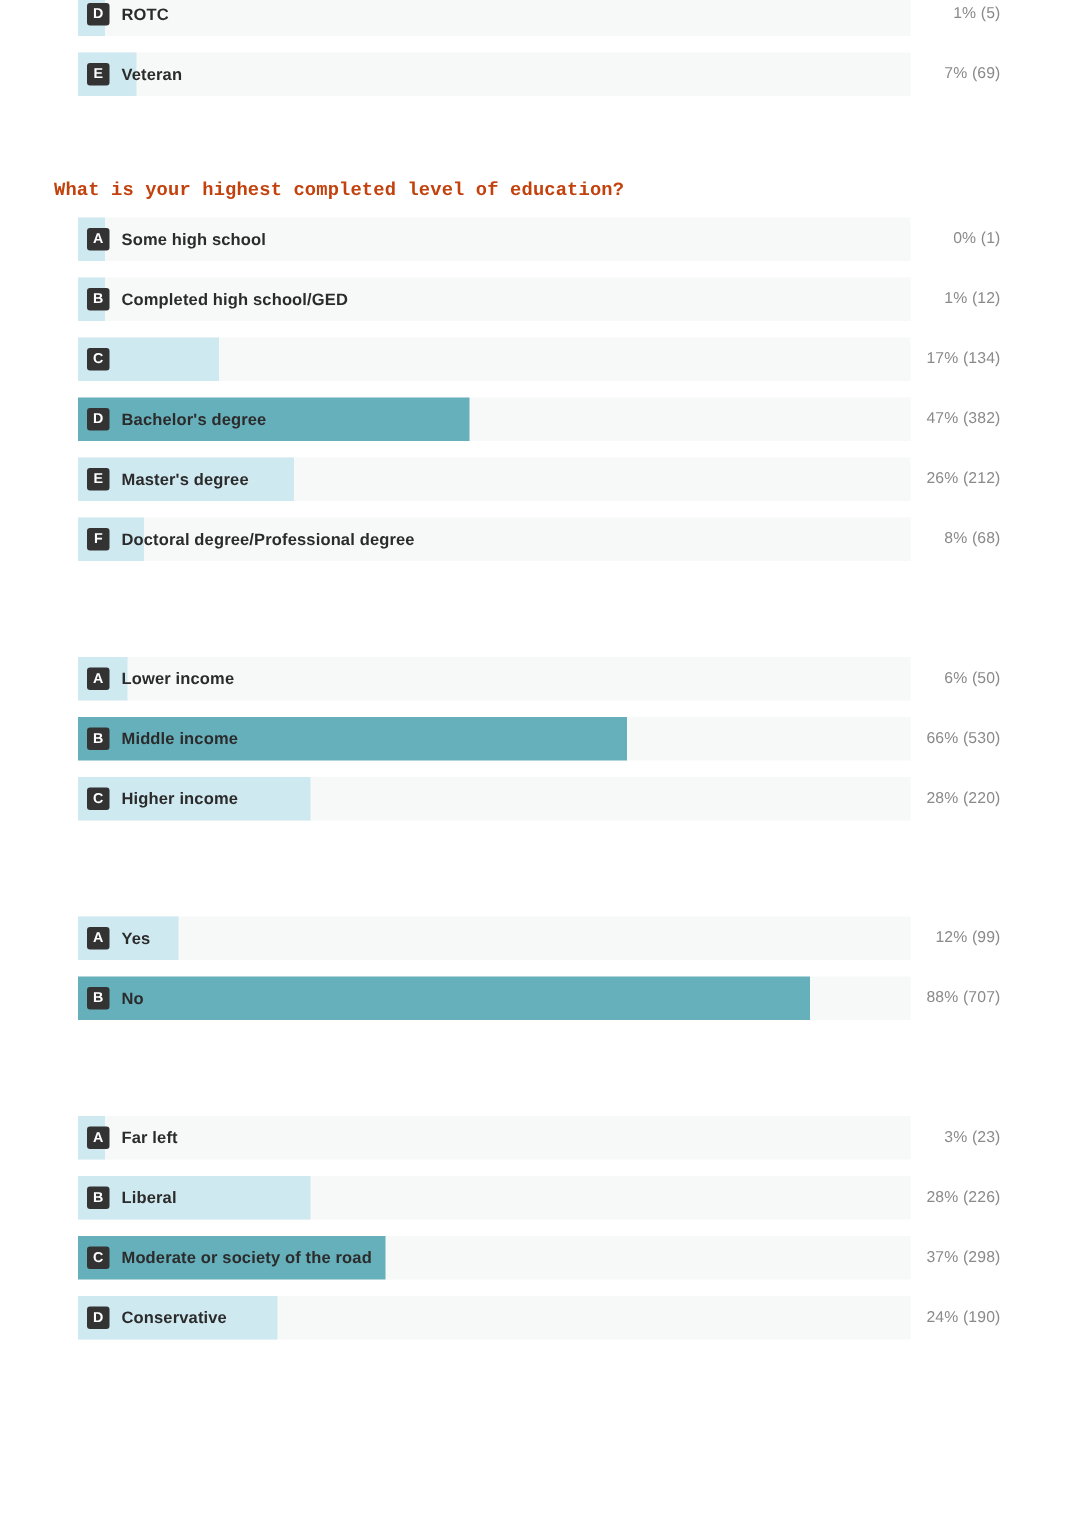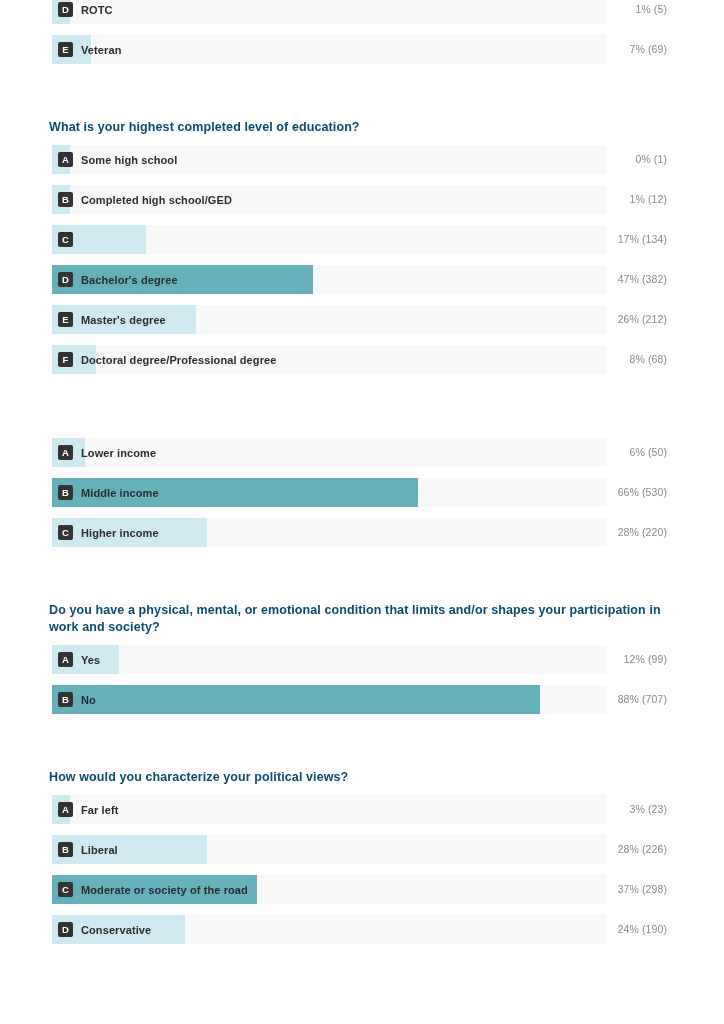--- a/index.html
+++ b/index.html
@@ -25,25 +25,26 @@
 
   
   .section {
     margin: 0;
     padding: 0;
   }
 
   .question-title {
     font-size: 12.5px;
     font-weight: bold;
-    color: #0c4a6e;
+    color: #c2410c;
     line-height: 17px;
-    margin-left: 49px;
+    margin-left: 36px;
     width: 615px;
     letter-spacing: 0.1px;
+    font-family: Liberation Mono, monospace;
   }
 
   .rows {
     margin-top: 9px;
   }
 
   .row {
     position: relative;
     height: 29px;
     margin-bottom: 11px;
@@ -229,21 +230,20 @@
             <div class="row-inner">
               <div class="badge">C</div>
               <div class="answer-label">Higher income</div>
             </div>
             <div class="value">28% (220)</div>
           </div>
         </div>
       </div>
       <div class="gap-large"></div>
       <div class="section">
-        <div class="question-title">Do you have a physical, mental, or emotional condition that limits and/or shapes your participation in work and society?</div>
         <div class="rows">
           <div class="row">
             <div class="track"></div>
             <div class="bar" style="width: 67px;"></div>
             <div class="row-inner">
               <div class="badge">A</div>
               <div class="answer-label">Yes</div>
             </div>
             <div class="value">12% (99)</div>
           </div>
@@ -253,21 +253,20 @@
             <div class="row-inner">
               <div class="badge">B</div>
               <div class="answer-label">No</div>
             </div>
             <div class="value">88% (707)</div>
           </div>
         </div>
       </div>
       <div class="gap-large"></div>
       <div class="section">
-        <div class="question-title">How would you characterize your political views?</div>
         <div class="rows">
           <div class="row">
             <div class="track"></div>
             <div class="bar" style="width: 18px;"></div>
             <div class="row-inner">
               <div class="badge">A</div>
               <div class="answer-label">Far left</div>
             </div>
             <div class="value">3% (23)</div>
           </div>

